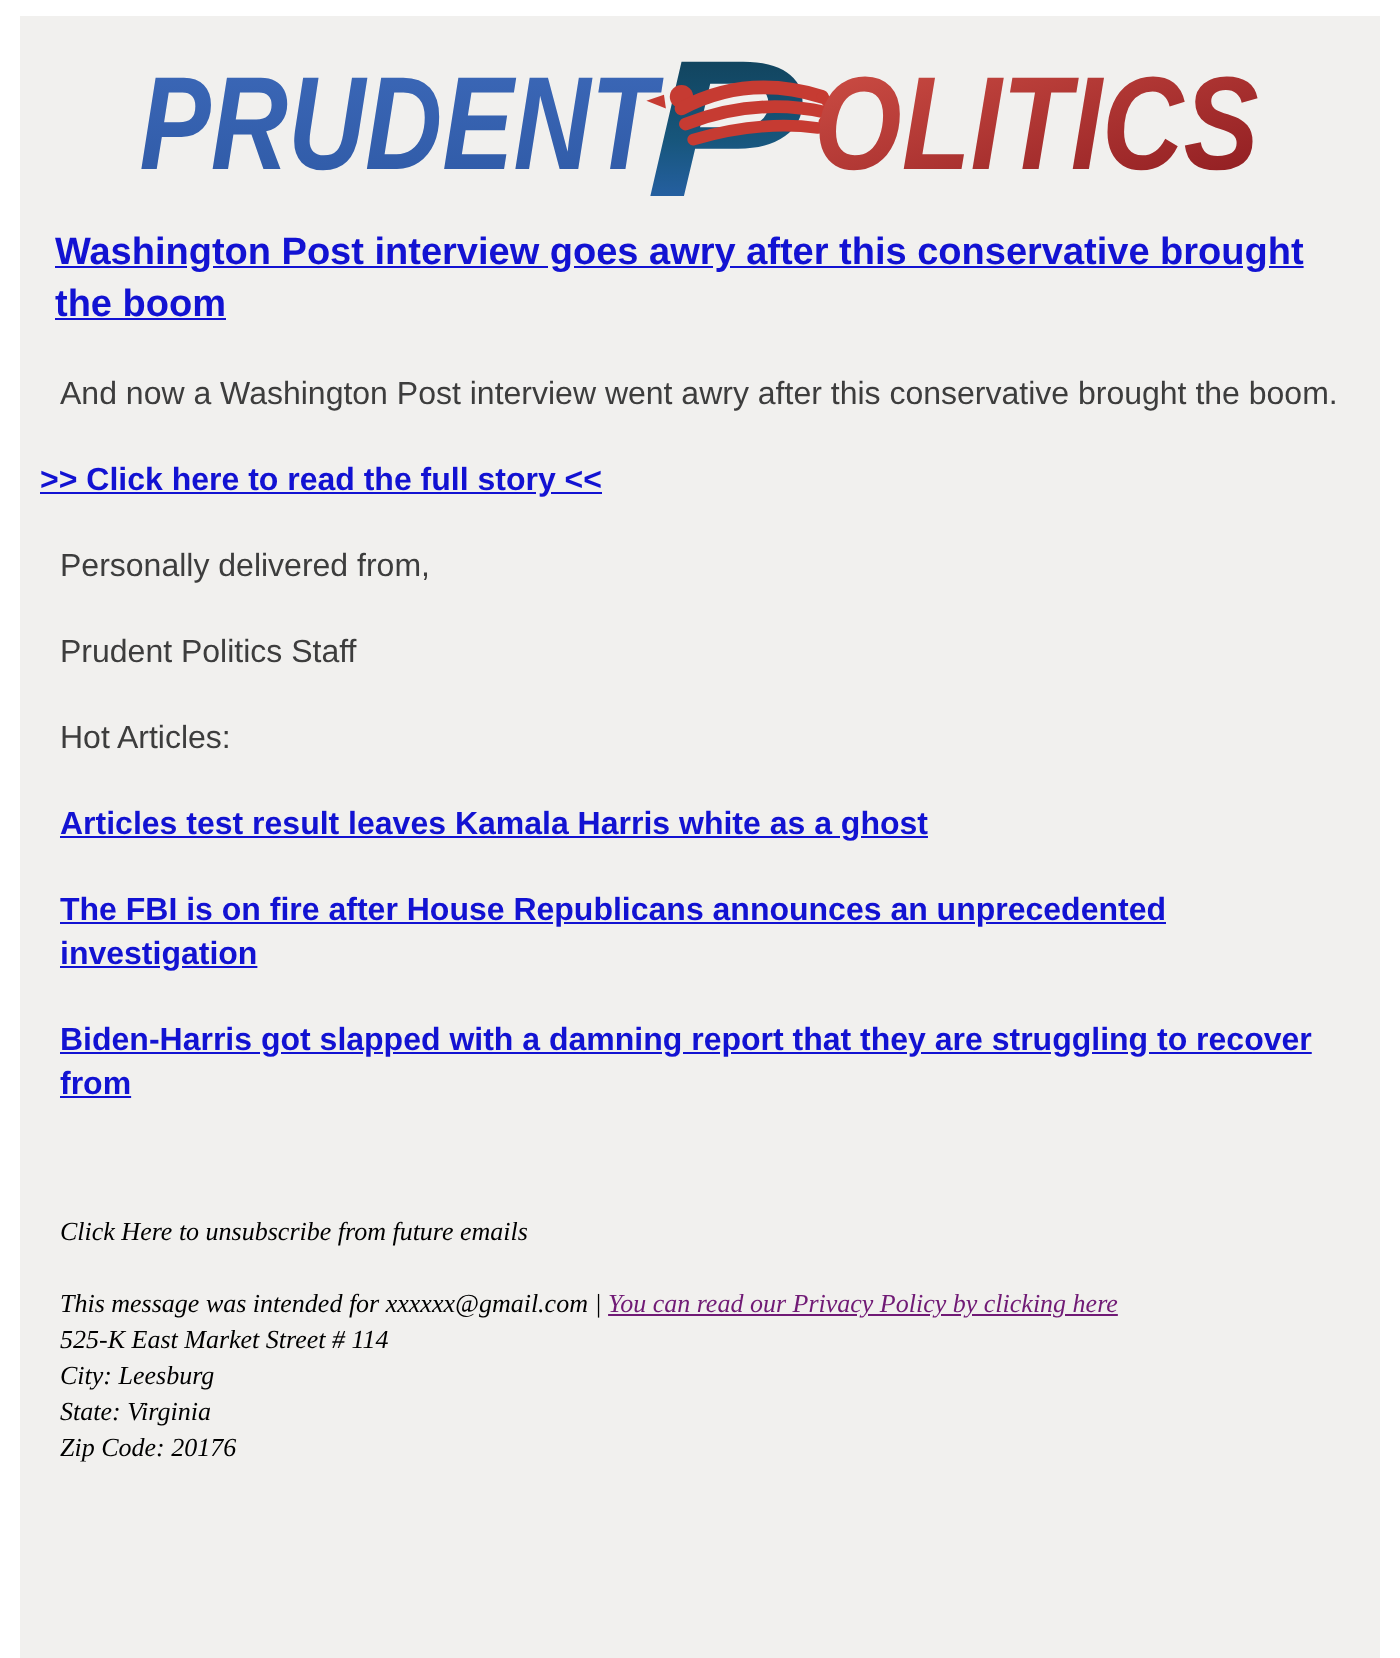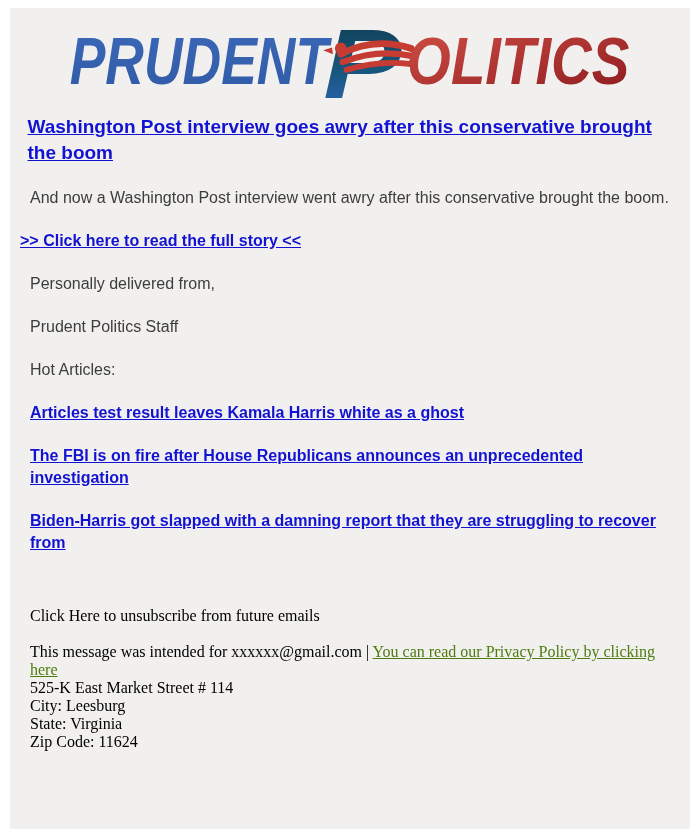--- a/index.html
+++ b/index.html
@@ -58,37 +58,38 @@
   .article-link {
     display: block;
     font-size: 16px;
     font-weight: 700;
     line-height: 22px;
     margin: 21px 8px 0 10px;
   }
   .footer {
     margin: 52px 0 0 10px;
     font-family: "Liberation Serif", serif;
-    font-size: 16px;
+    font-size: 13px;
     color: #000000;
+    font-style: italic;
   }
   .footer .unsubscribe {
     margin: 0;
     line-height: 20px;
   }
   .footer .intended {
     margin: 17px 0 0;
     line-height: 18px;
   }
   .footer .address {
     margin: 0;
     line-height: 18px;
   }
   .footer a {
-    color: #4d7c0f;
+    color: #701a75;
   }
 </style>
 </head>
 <body>
 
 <div class="page">
   <div class="email-body">
 
     <div class="logo-wrap">
       <svg width="575" height="78" viewBox="0 0 580 80" xmlns="http://www.w3.org/2000/svg">
@@ -141,17 +142,17 @@
 
     <div class="footer">
       <p class="unsubscribe">Click Here to unsubscribe from future emails</p>
       <p class="intended">
         <span>This message was intended for xxxxxx@gmail.com |</span>
         <a href="#">You can read our Privacy Policy by clicking here</a>
       </p>
       <p class="address">525-K East Market Street # 114</p>
       <p class="address">City: Leesburg</p>
       <p class="address">State: Virginia</p>
-      <p class="address">Zip Code: 11624</p>
+      <p class="address">Zip Code: 20176</p>
     </div>
 
   </div>
 </div>
 
 </body></html>

